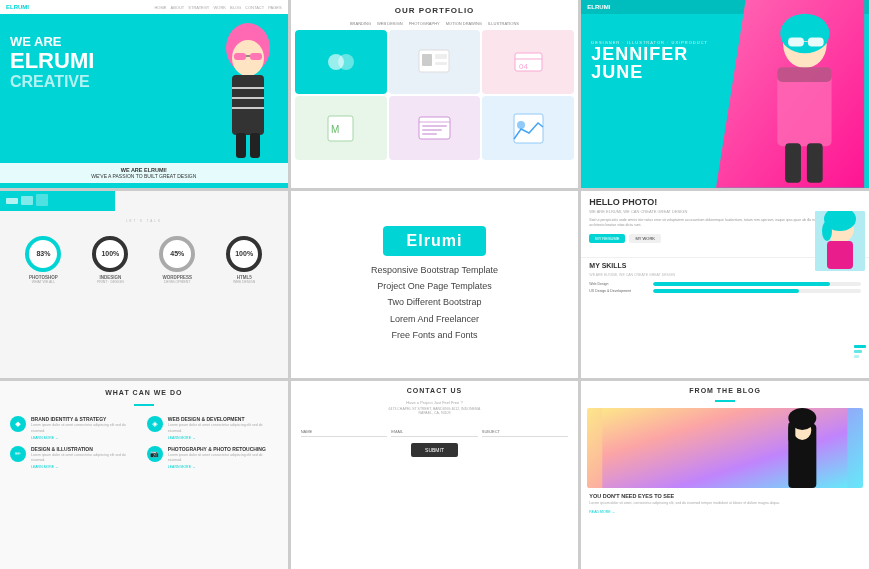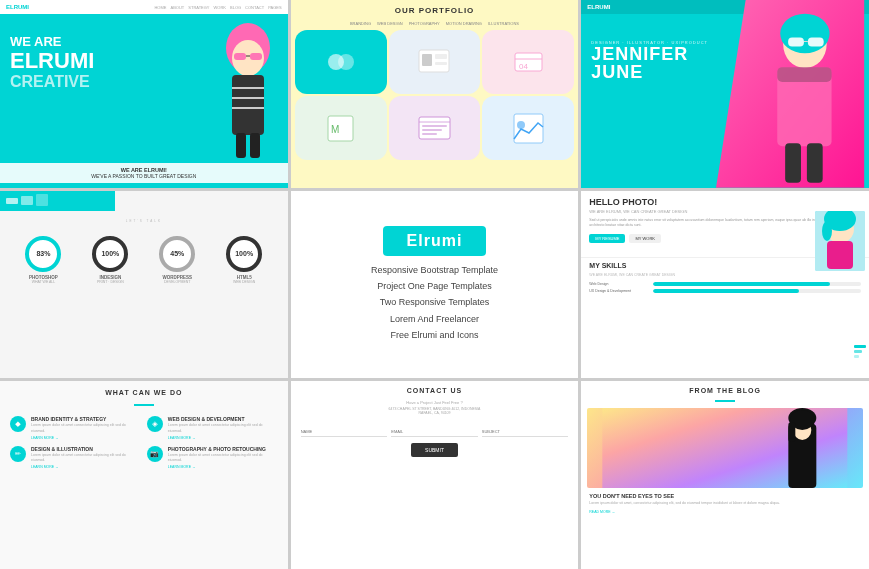--- a/index.html
+++ b/index.html
@@ -65,21 +65,21 @@
       font-size: 5px;
       color: #333;
     }
     .cell-1 .bottom-text strong {
       font-size: 5.5px;
       display: block;
     }
 
     
     .cell-2 {
-      background: #fef9c3;
+      background: #ffffff;
     }
     .cell-2 .port-header {
       text-align: center;
       padding: 6px;
       font-size: 8px;
       font-weight: bold;
       letter-spacing: 1px;
       color: #333;
     }
     .cell-2 .port-nav {
@@ -92,21 +92,21 @@
     }
     .cell-2 .port-grid {
       display: grid;
       grid-template-columns: 1fr 1fr 1fr;
       grid-template-rows: 1fr 1fr;
       gap: 2px;
       padding: 0 4px;
       height: 130px;
     }
     .cell-2 .pg-item {
-      border-radius: 12px;
+      border-radius: 4px;
       overflow: hidden;
     }
     .pg-cyan { background: #00d4d4; }
 
     
     .cell-3 {
       background: #00d4d4;
       position: relative;
     }
     .cell-3 .nav-bar {
@@ -662,23 +662,23 @@
         <div class="chart-sub">WEB DESIGN</div>
       </div>
     </div>
   </div>
 
   <div class="cell cell-5">
     <div class="brand-badge">Elrumi</div>
     <ul class="features-list">
       <li>Responsive Bootstrap Template</li>
       <li>Project One Page Templates</li>
-      <li>Two Responsive Templates</li>
+      <li>Two Different Bootstrap</li>
       <li>Lorem And Freelancer</li>
-      <li>Free Elrumi and Icons</li>
+      <li>Free Fonts and Fonts</li>
     </ul>
   </div>
 
   <div class="cell cell-6" style="position:relative;">
     <div class="hw-header">HELLO PHOTO!</div>
     <div class="hw-sub">WE ARE ELRUMI, WE CAN CREATE GREAT DESIGN</div>
     <div class="hw-body">Sed ut perspiciatis unde omnis iste natus error sit voluptatem accusantium doloremque laudantium, totam rem aperiam, eaque ipsa quae ab illo inventore veritatis et quasi architecto beatae vitae dicta sunt.</div>
     <div class="hw-buttons">
       <div class="btn-teal">MY RESUME</div>
       <div style="background:#f0f0f0;color:#333;font-size:4px;padding:2px 6px;border-radius:2px;">MY WORK</div>

